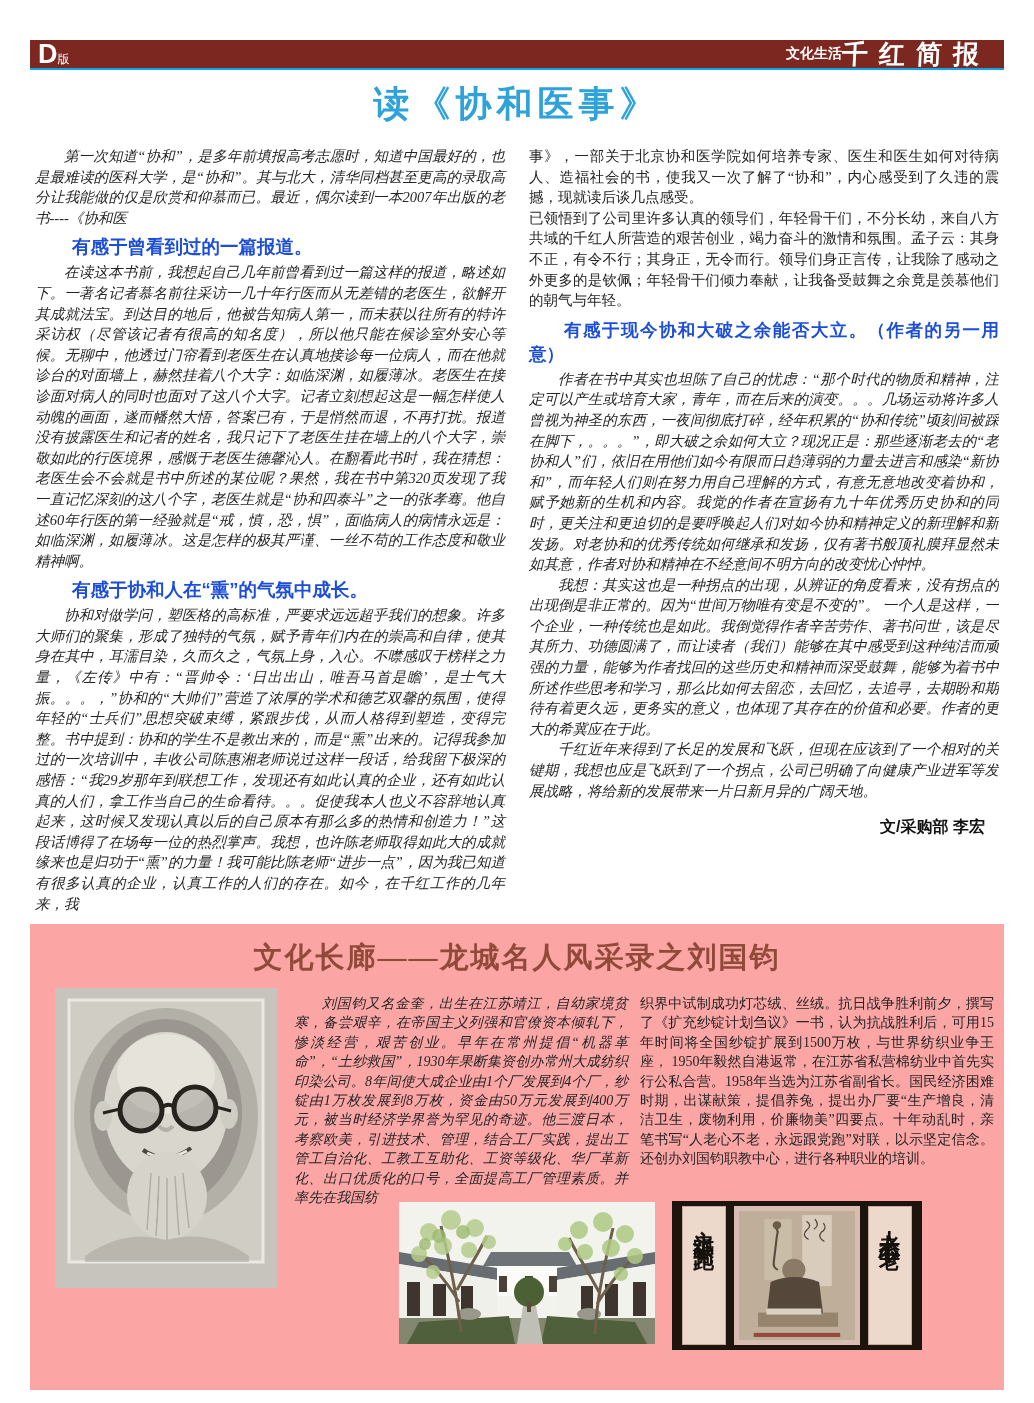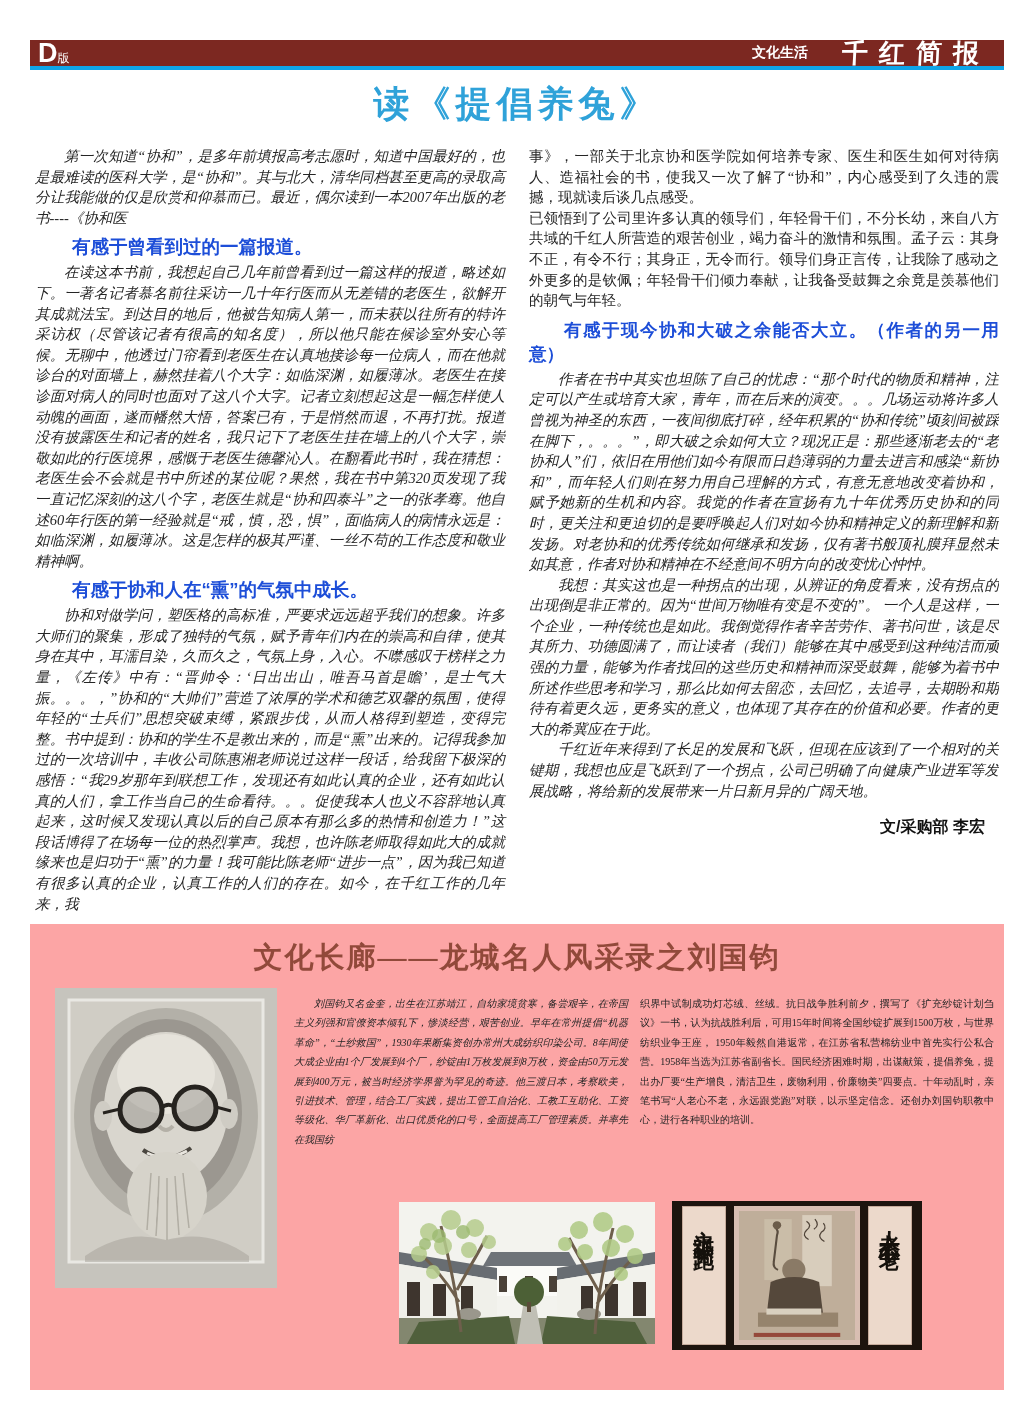--- a/index.html
+++ b/index.html
@@ -1,25 +1,25 @@
 <!DOCTYPE html>
 <html><head>
 <meta charset="utf-8">
 <style>
   html,body{margin:0;padding:0;background:#ffffff;}
   .page{position:relative;width:1034px;height:1403px;background:#fff;overflow:hidden;
         font-family:"Liberation Serif","DejaVu Serif",serif;color:#252525;}
   
   .band{position:absolute;top:40px;left:30px;width:974px;height:30px;background:#7c2821;
-        border-bottom:4px solid #0ea5e9;display:flex;align-items:center;justify-content:space-between;
+        border-bottom:2px solid #0ea5e9;display:flex;align-items:center;justify-content:space-between;
         color:#fff;box-sizing:border-box;padding:0 14px 0 8px;}
   .ed-letter{font-family:"Liberation Sans",sans-serif;font-size:27px;font-weight:bold;line-height:28px;}
   .ed-suffix{font-size:12px;vertical-align:baseline;}
   .band-right{display:flex;align-items:center;}
-  .section-name{font-family:"Liberation Sans",sans-serif;font-size:14px;font-weight:bold;margin-right:34px;}
+  .section-name{font-family:"Liberation Sans",sans-serif;font-size:14px;font-weight:bold;}
   .masthead{font-size:26px;font-weight:bold;letter-spacing:11px;font-family:"DejaVu Serif",serif;
             transform:skewX(-3deg);}
   
   .title{position:absolute;top:80px;left:0;width:100%;margin:0;text-align:center;
          font-size:36px;font-weight:bold;color:#2fa2d9;letter-spacing:5px;}
   
   .columns{position:absolute;top:146px;left:35px;width:964px;height:776px;overflow:hidden;
            display:flex;gap:24px;}
   .col{width:470px;font-size:14.5px;line-height:20.6px;text-align:justify;}
   .col p{margin:0;}
@@ -27,21 +27,21 @@
   .sub{margin:7px 0 3px;font-family:"Liberation Sans",sans-serif;font-weight:bold;
        font-size:18.5px;line-height:24px;color:#1d4ed8;text-indent:2em;}
   .sub.long{font-size:17.5px;letter-spacing:0;}
   .byline{margin-top:16px;padding-right:14px;text-align:right;font-family:"Liberation Sans",sans-serif;
           font-weight:bold;font-size:16px;color:#111;}
   
   .feature{position:absolute;top:924px;left:30px;width:974px;height:466px;background:#fca5a5;}
   .feature-title{position:absolute;top:14px;left:0;width:100%;margin:0;text-align:center;
                  font-size:29px;font-weight:bold;color:#91493a;letter-spacing:2px;}
   .portrait{position:absolute;left:25px;top:64px;}
-  .fcol{position:absolute;top:70px;font-size:10px;line-height:19.4px;text-align:justify;}
+  .fcol{position:absolute;top:70px;font-size:14px;line-height:19.4px;text-align:justify;}
   .fcol p{margin:0;}
   .fcol1{left:264px;width:334px;}
   .fcol2{left:610px;width:354px;}
   .courtyard{position:absolute;left:369px;top:278px;}
   
   .couplet{position:absolute;left:642px;top:277px;width:250px;height:149px;background:#1d140e;
            box-sizing:border-box;display:flex;gap:8px;padding:5px 10px;}
   .scroll{width:44px;background:#ecd9cb;border:1px solid #c6ab9b;box-sizing:border-box;
           display:flex;justify-content:center;padding-top:6px;}
   .scroll span{writing-mode:vertical-rl;text-orientation:upright;font-size:21px;font-weight:bold;
@@ -56,21 +56,21 @@
   <div class="band">
     <div>
       <span class="ed-letter">D</span><span class="ed-suffix">版</span>
     </div>
     <div class="band-right">
       <span class="section-name">文化生活</span>
       <span class="masthead">千红简报</span>
     </div>
   </div>
 
-  <h1 class="title">读《提倡养兔》</h1>
+  <h1 class="title">读《协和医事》</h1>
 
   <div class="columns">
     <div class="col">
       <p class="ind">第一次知道“协和”，是多年前填报高考志愿时，知道中国最好的，也是最难读的医科大学，是“协和”。其与北大，清华同档甚至更高的录取高分让我能做的仅是欣赏和仰慕而已。最近，偶尔读到一本2007年出版的老书----《协和医</p>
       <h2 class="sub">有感于曾看到过的一篇报道。</h2>
       <p class="ind">在读这本书前，我想起自己几年前曾看到过一篇这样的报道，略述如下。一著名记者慕名前往采访一几十年行医而从无差错的老医生，欲解开其成就法宝。到达目的地后，他被告知病人第一，而未获以往所有的特许采访权（尽管该记者有很高的知名度），所以他只能在候诊室外安心等候。无聊中，他透过门帘看到老医生在认真地接诊每一位病人，而在他就诊台的对面墙上，赫然挂着八个大字：如临深渊，如履薄冰。老医生在接诊面对病人的同时也面对了这八个大字。记者立刻想起这是一幅怎样使人动魄的画面，遂而幡然大悟，答案已有，于是悄然而退，不再打扰。报道没有披露医生和记者的姓名，我只记下了老医生挂在墙上的八个大字，崇敬如此的行医境界，感慨于老医生德馨沁人。在翻看此书时，我在猜想：老医生会不会就是书中所述的某位呢？果然，我在书中第320页发现了我一直记忆深刻的这八个字，老医生就是“协和四泰斗”之一的张孝骞。他自述60年行医的第一经验就是“戒，慎，恐，惧”，面临病人的病情永远是：如临深渊，如履薄冰。这是怎样的极其严谨、一丝不苟的工作态度和敬业精神啊。</p>
       <h2 class="sub">有感于协和人在“熏”的气氛中成长。</h2>
       <p class="ind">协和对做学问，塑医格的高标准，严要求远远超乎我们的想象。许多大师们的聚集，形成了独特的气氛，赋予青年们内在的崇高和自律，使其身在其中，耳濡目染，久而久之，气氛上身，入心。不噤感叹于榜样之力量，《左传》中有：“晋帅令：‘日出出山，唯吾马首是瞻’，是士气大振。。。，”协和的“大帅们”营造了浓厚的学术和德艺双馨的氛围，使得年轻的“士兵们”思想突破束缚，紧跟步伐，从而人格得到塑造，变得完整。书中提到：协和的学生不是教出来的，而是“熏”出来的。记得我参加过的一次培训中，丰收公司陈惠湘老师说过这样一段话，给我留下极深的感悟：“我29岁那年到联想工作，发现还有如此认真的企业，还有如此认真的人们，拿工作当自己的生命看待。。。促使我本人也义不容辞地认真起来，这时候又发现认真以后的自己原本有那么多的热情和创造力！”这段话博得了在场每一位的热烈掌声。我想，也许陈老师取得如此大的成就缘来也是归功于“熏”的力量！我可能比陈老师“进步一点”，因为我已知道有很多认真的企业，认真工作的人们的存在。如今，在千红工作的几年来，我</p>
     </div>
     <div class="col">

